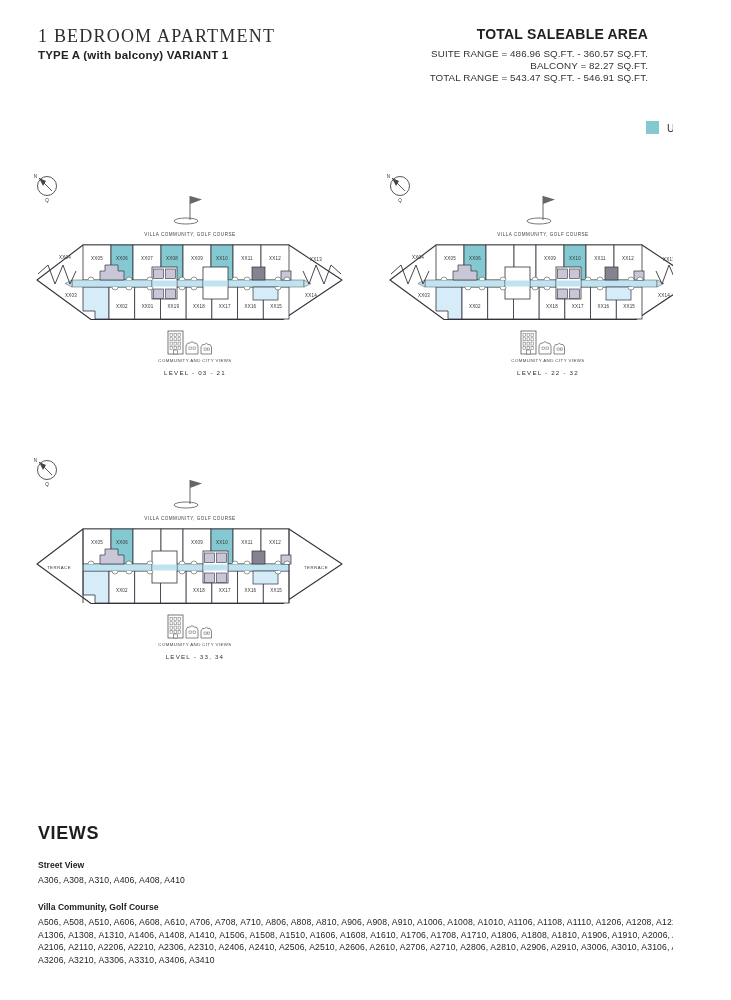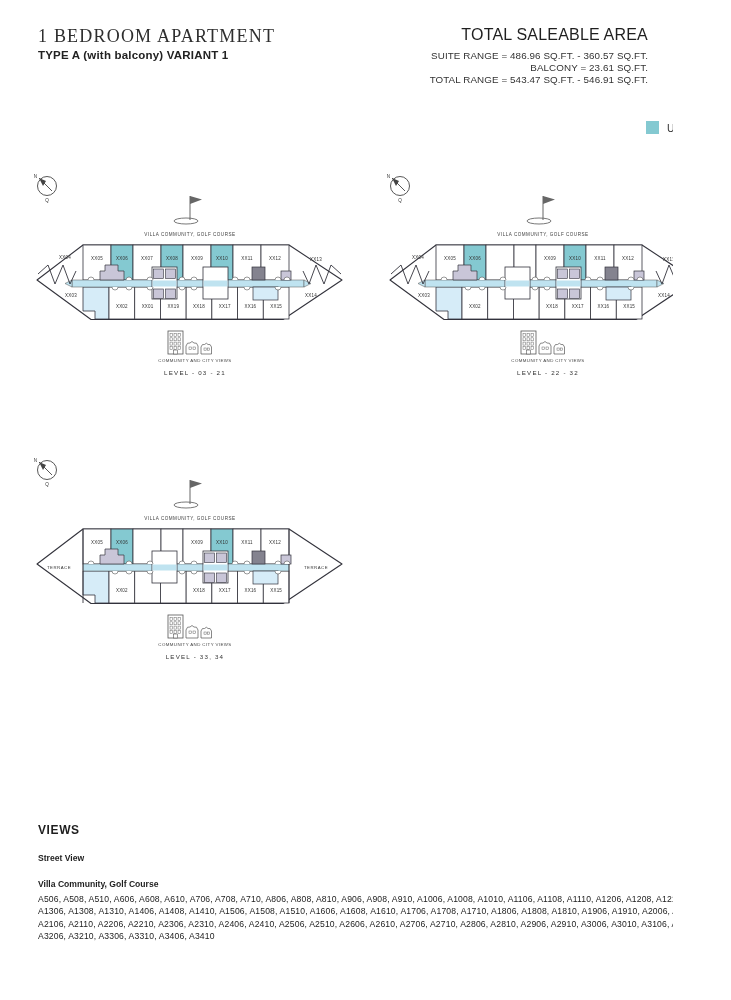--- a/index.html
+++ b/index.html
@@ -3,45 +3,45 @@
 <meta charset="utf-8">
 <style>
   html,body{margin:0;padding:0;background:#fff;}
   .page{position:relative;width:673px;height:1000px;background:#ffffff;overflow:hidden;
         font-family:"Liberation Sans",sans-serif;color:#2b2b2b;}
   .abs{position:absolute;}
   .title{left:38px;top:26px;font-family:"Liberation Serif",serif;font-size:18px;
          letter-spacing:1.2px;color:#2e2e2e;font-weight:500;}
   .subtitle{left:38px;top:49px;font-size:11.5px;font-weight:bold;color:#222;letter-spacing:.2px;}
   .area-block{right:25px;top:26px;text-align:right;}
-  .area-title{font-size:16px;font-weight:normal;color:#1f1f1f;letter-spacing:.2px;margin-bottom:6px;}
+  .area-title{font-size:14px;font-weight:bold;color:#1f1f1f;letter-spacing:.2px;margin-bottom:6px;}
   .area-line{font-size:9.8px;color:#333;line-height:12.2px;letter-spacing:.1px;}
   .legend{left:646px;top:121px;display:flex;align-items:center;gap:8px;}
   .legend-swatch{width:13px;height:13px;display:inline-block;}
   .legend-label{font-size:10.5px;color:#333;letter-spacing:.3px;}
   .plan{position:absolute;width:330px;height:215px;}
   .footer{left:38px;top:808px;width:668px;}
   .f-intro{font-size:8.6px;color:#222;letter-spacing:.1px;}
-  .f-views{font-size:12px;font-weight:600;letter-spacing:.6px;margin-top:15px;color:#1e1e1e;}
+  .f-views{font-size:18px;font-weight:600;letter-spacing:.6px;margin-top:15px;color:#1e1e1e;}
   .f-section{margin-top:16px;}
   .f-head{font-size:8.6px;font-weight:bold;color:#1e1e1e;}
   .f-units{font-size:8.6px;color:#222;line-height:12.4px;margin-top:4px;letter-spacing:.15px;}
 </style>
 </head>
 <body>
 
 <div class="page">
 
   <div class="abs title">1 BEDROOM APARTMENT</div>
   <div class="abs subtitle">TYPE A (with balcony) VARIANT 1</div>
 
   <div class="abs area-block">
     <div class="area-title">TOTAL SALEABLE AREA</div>
     <div class="area-line">SUITE RANGE = 486.96 SQ.FT. - 360.57 SQ.FT.</div>
-    <div class="area-line">BALCONY = 23.61 SQ.FT.</div>
+    <div class="area-line">BALCONY = 82.27 SQ.FT.</div>
     <div class="area-line">TOTAL RANGE = 543.47 SQ.FT. - 546.91 SQ.FT.</div>
   </div>
 
   <div class="abs legend">
     <span class="legend-swatch" style="background: rgb(132, 201, 209);"></span>
     <span class="legend-label">UNIT</span>
   </div>
 
   <div class="plan" id="plan0" style="left:25px;top:168px;"><svg width="330" height="215" viewBox="0 0 330 215">
         <g>
@@ -353,19 +353,20 @@
           <rect x="182.5" y="180" width="2.2" height="2.2" fill="none" stroke="#666" stroke-width="0.5"></rect>
         </g>
         <text x="170" y="193.5" font-size="4.4" letter-spacing="0.4" text-anchor="middle" font-family="&quot;Liberation Sans&quot;,sans-serif" fill="#444">COMMUNITY AND CITY VIEWS</text>
         <text x="170" y="207" font-size="6.2" letter-spacing="1.2" text-anchor="middle" font-family="&quot;Liberation Sans&quot;,sans-serif" fill="#333">LEVEL - 33, 34</text>
       </svg></div>
 
   <div class="abs footer">
     <div class="f-views">VIEWS</div>
     <div class="f-section">
       <div class="f-head">Street View</div>
+      <div class="f-units">A306, A308, A310, A406, A408, A410</div>
     </div>
     <div class="f-section">
       <div class="f-head">Villa Community, Golf Course</div>
       <div class="f-units">A506, A508, A510, A606, A608, A610, A706, A708, A710, A806, A808, A810, A906, A908, A910, A1006, A1008, A1010, A1106, A1108, A1110, A1206, A1208, A1210, A1306, A1308, A1310, A1406, A1408, A1410, A1506, A1508, A1510, A1606, A1608, A1610, A1706, A1708, A1710, A1806, A1808, A1810, A1906, A1910, A2006, A2010, A2106, A2110, A2206, A2210, A2306, A2310, A2406, A2410, A2506, A2510, A2606, A2610, A2706, A2710, A2806, A2810, A2906, A2910, A3006, A3010, A3106, A3110, A3206, A3210, A3306, A3310, A3406, A3410</div>
     </div>
   </div>
 </div>
 
 </body></html>

